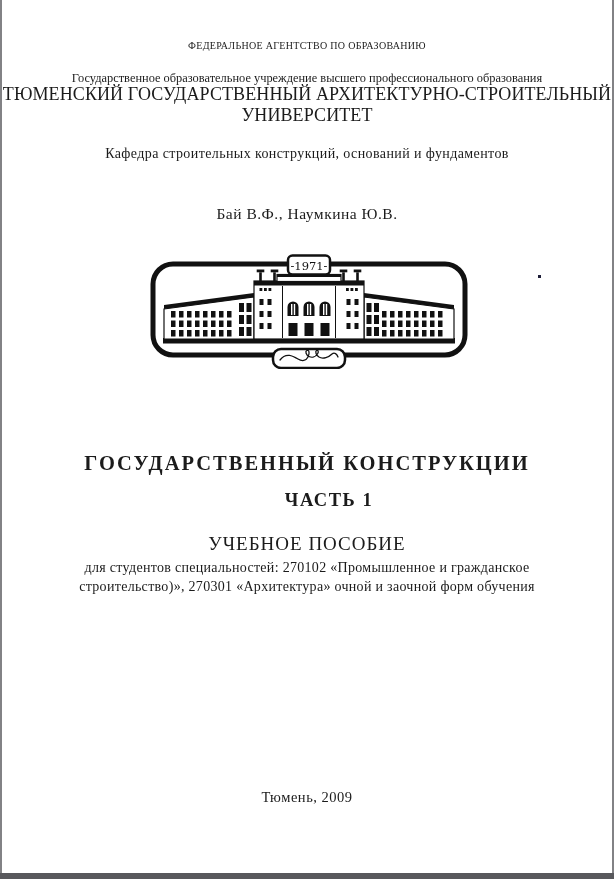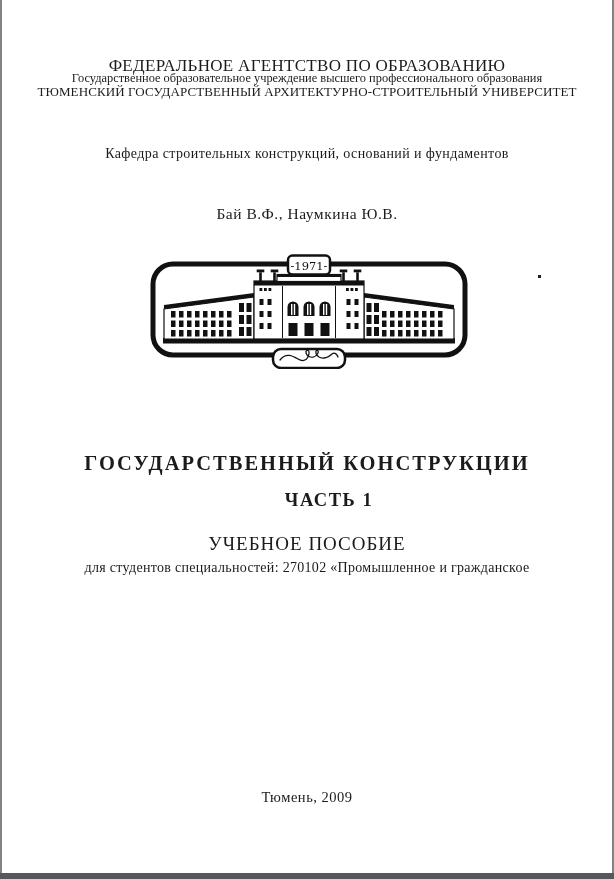--- a/index.html
+++ b/index.html
@@ -8,23 +8,23 @@
     width: 614px;
     height: 879px;
     background: var(--page-bg, #ffffff);
     color: var(--text, #1b1b1b);
     font-family: "Liberation Serif", "DejaVu Serif", serif;
     overflow: hidden;
     margin: 0 auto;
   }
   .centered { position: absolute; left: 0; right: 0; text-align: center; }
 
-  .agency        { top: 56px;  font-size: 17px; letter-spacing: 0.3px; }
+  .agency        { top: 40px;  font-size: 10px; letter-spacing: 0.3px; }
   .inst-type     { top: 71px;  font-size: 12.4px; }
-  .university    { top: 84px;  font-size: 13px; letter-spacing: 0.1px; }
+  .university    { top: 84px;  font-size: 18px; letter-spacing: 0.1px; }
   .department    { top: 146px; font-size: 14px;   letter-spacing: 0.4px; }
   .authors       { top: 205px; font-size: 15.5px; letter-spacing: 0.5px; }
 
   .emblem-wrap   { position: absolute; top: 253px; left: 50%; margin-left: -158px;
                    width: 320px; height: 116px; }
 
   .book-title    { top: 452px; font-size: 20.5px; font-weight: 700; letter-spacing: 2px; }
   .book-part     { top: 490px; font-size: 18.5px; font-weight: 700; letter-spacing: 1.5px; margin-left: 44px; }
   .book-subtitle { top: 533px; font-size: 19px;   letter-spacing: 1px; }
   .audience      { top: 558px; font-size: 14px; line-height: 19px; letter-spacing: 0.3px; }
@@ -207,20 +207,21 @@
       </g>
     </svg>
   </div>
 
   <div class="centered book-title">ГОСУДАРСТВЕННЫЙ КОНСТРУКЦИИ</div>
   <div class="centered book-part">ЧАСТЬ 1</div>
   <div class="centered book-subtitle">УЧЕБНОЕ ПОСОБИЕ</div>
 
   <div class="centered audience">
     <div>для студентов специальностей: 270102 «Промышленное и гражданское</div>
+    <div>строительство)», 270301 «Архитектура» очной и заочной форм обучения</div>
   </div>
 
   <div class="centered imprint">Тюмень, 2009</div>
 
   <div class="speck"></div>
   <div class="scan-edge-left"></div>
   <div class="scan-edge-right"></div>
   <div class="scan-edge-bottom"></div>
 </div>
 

